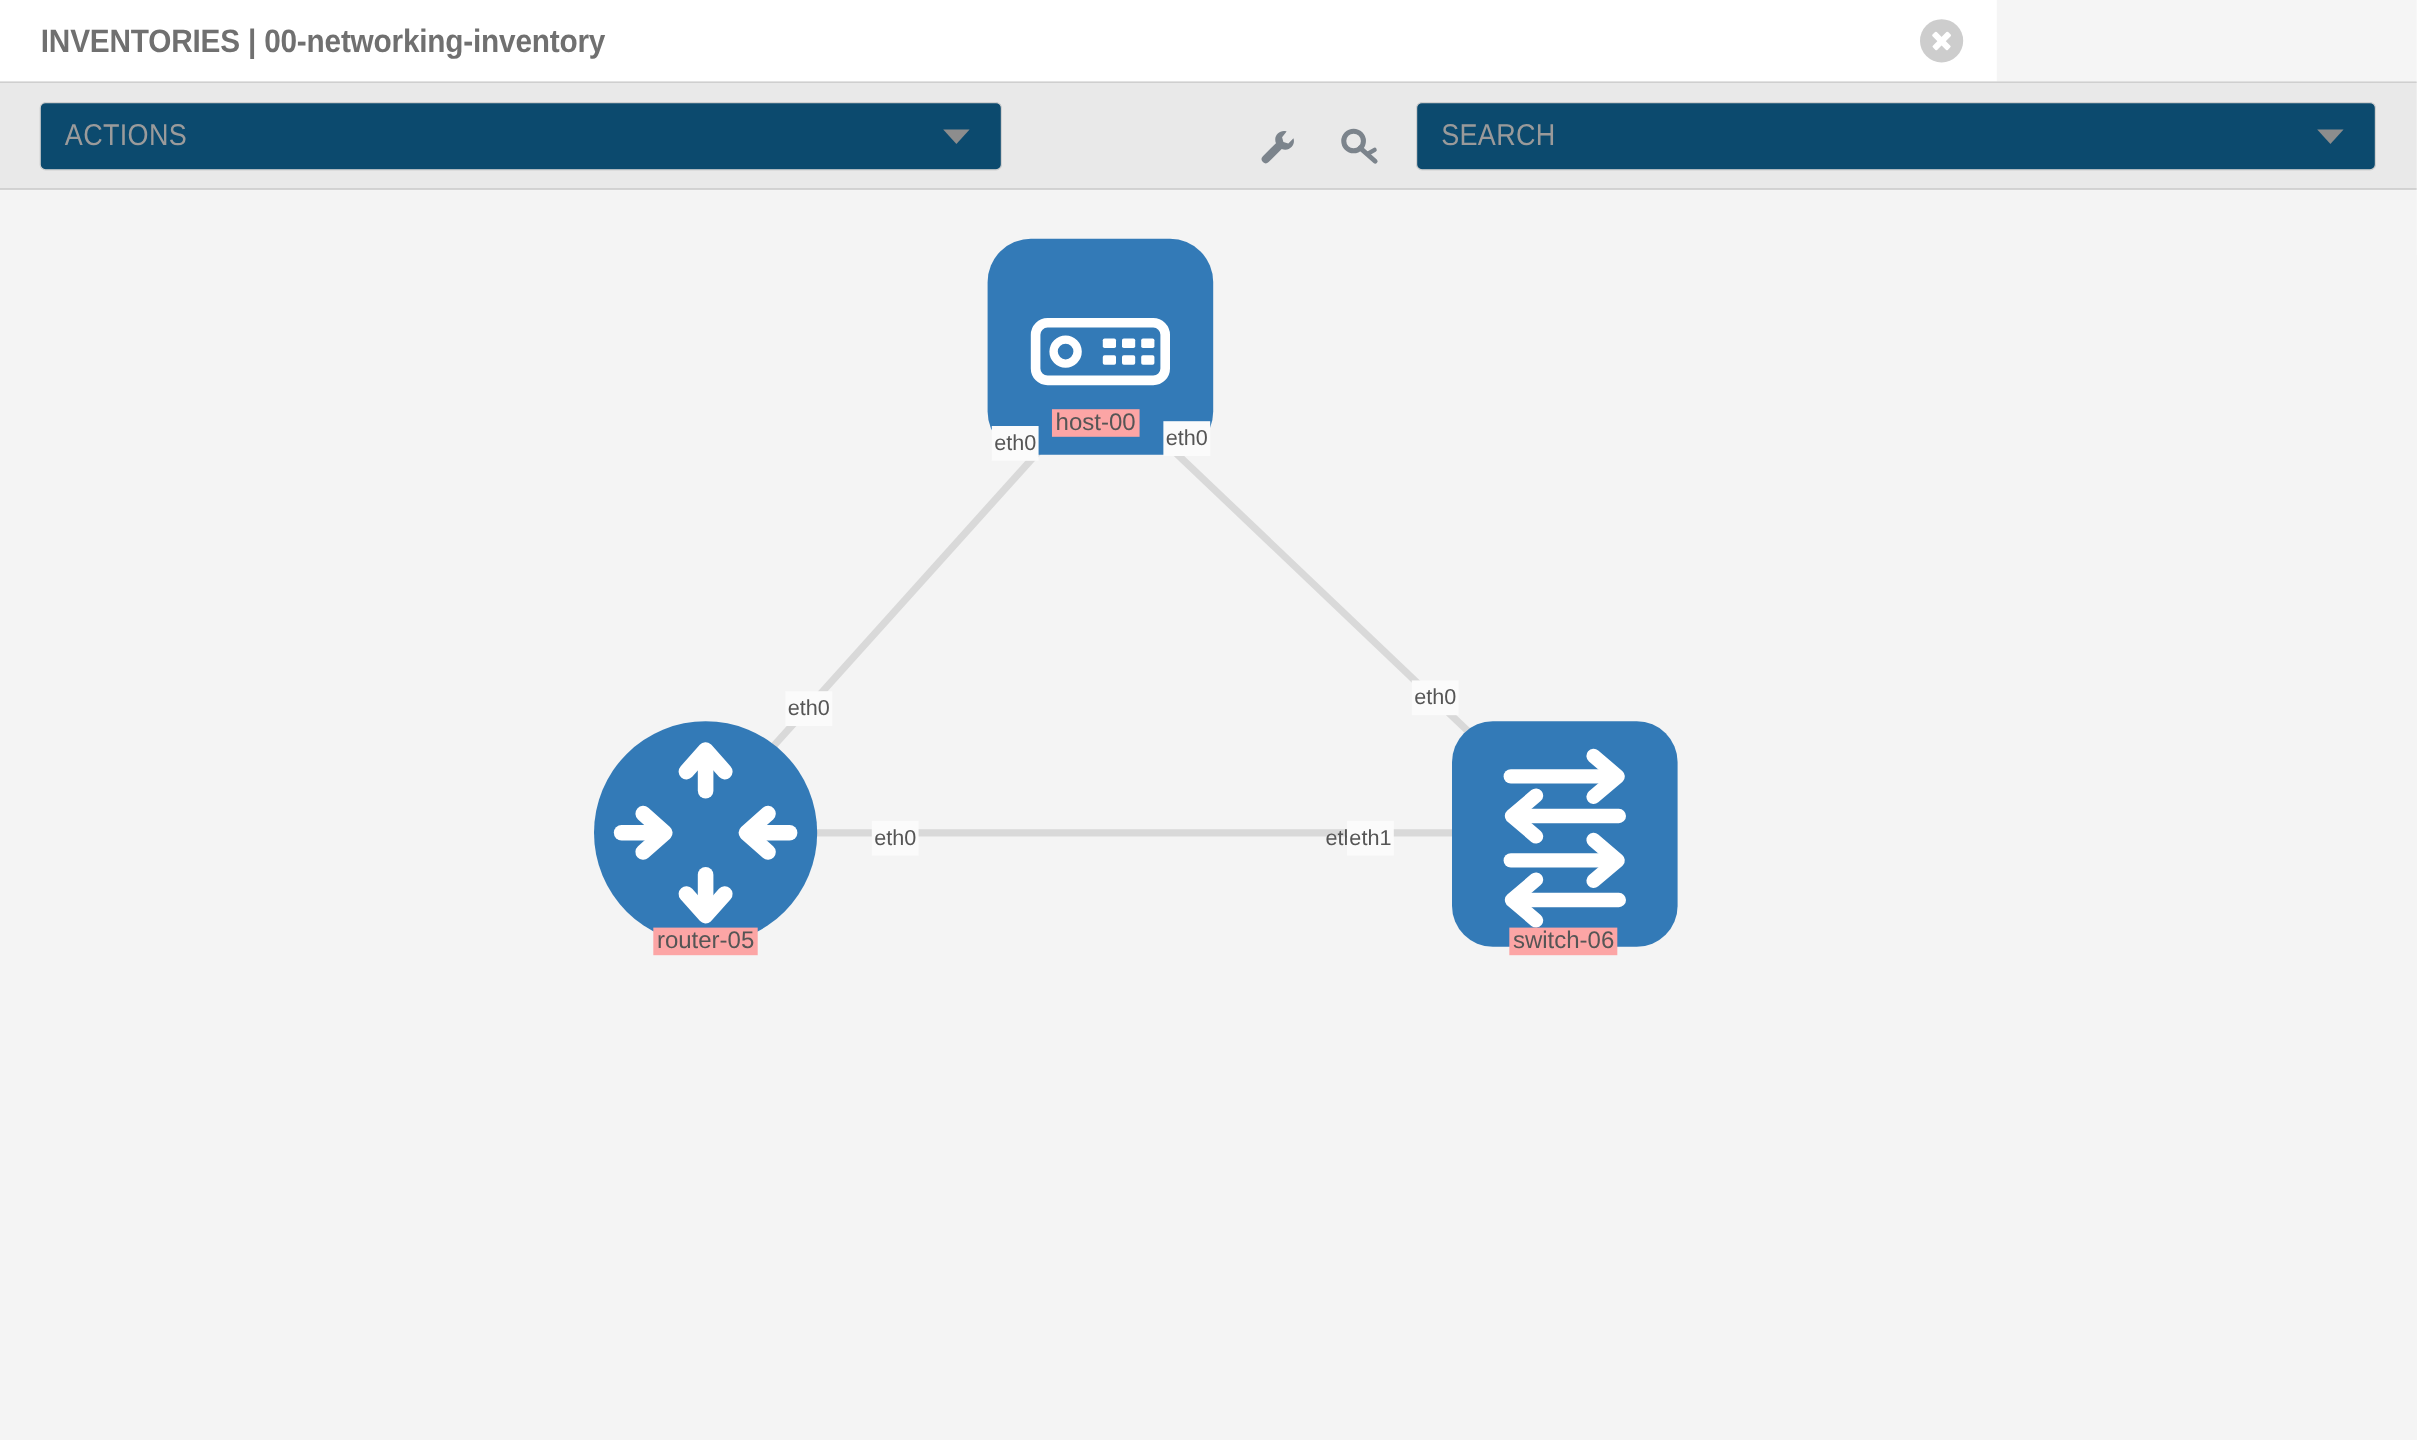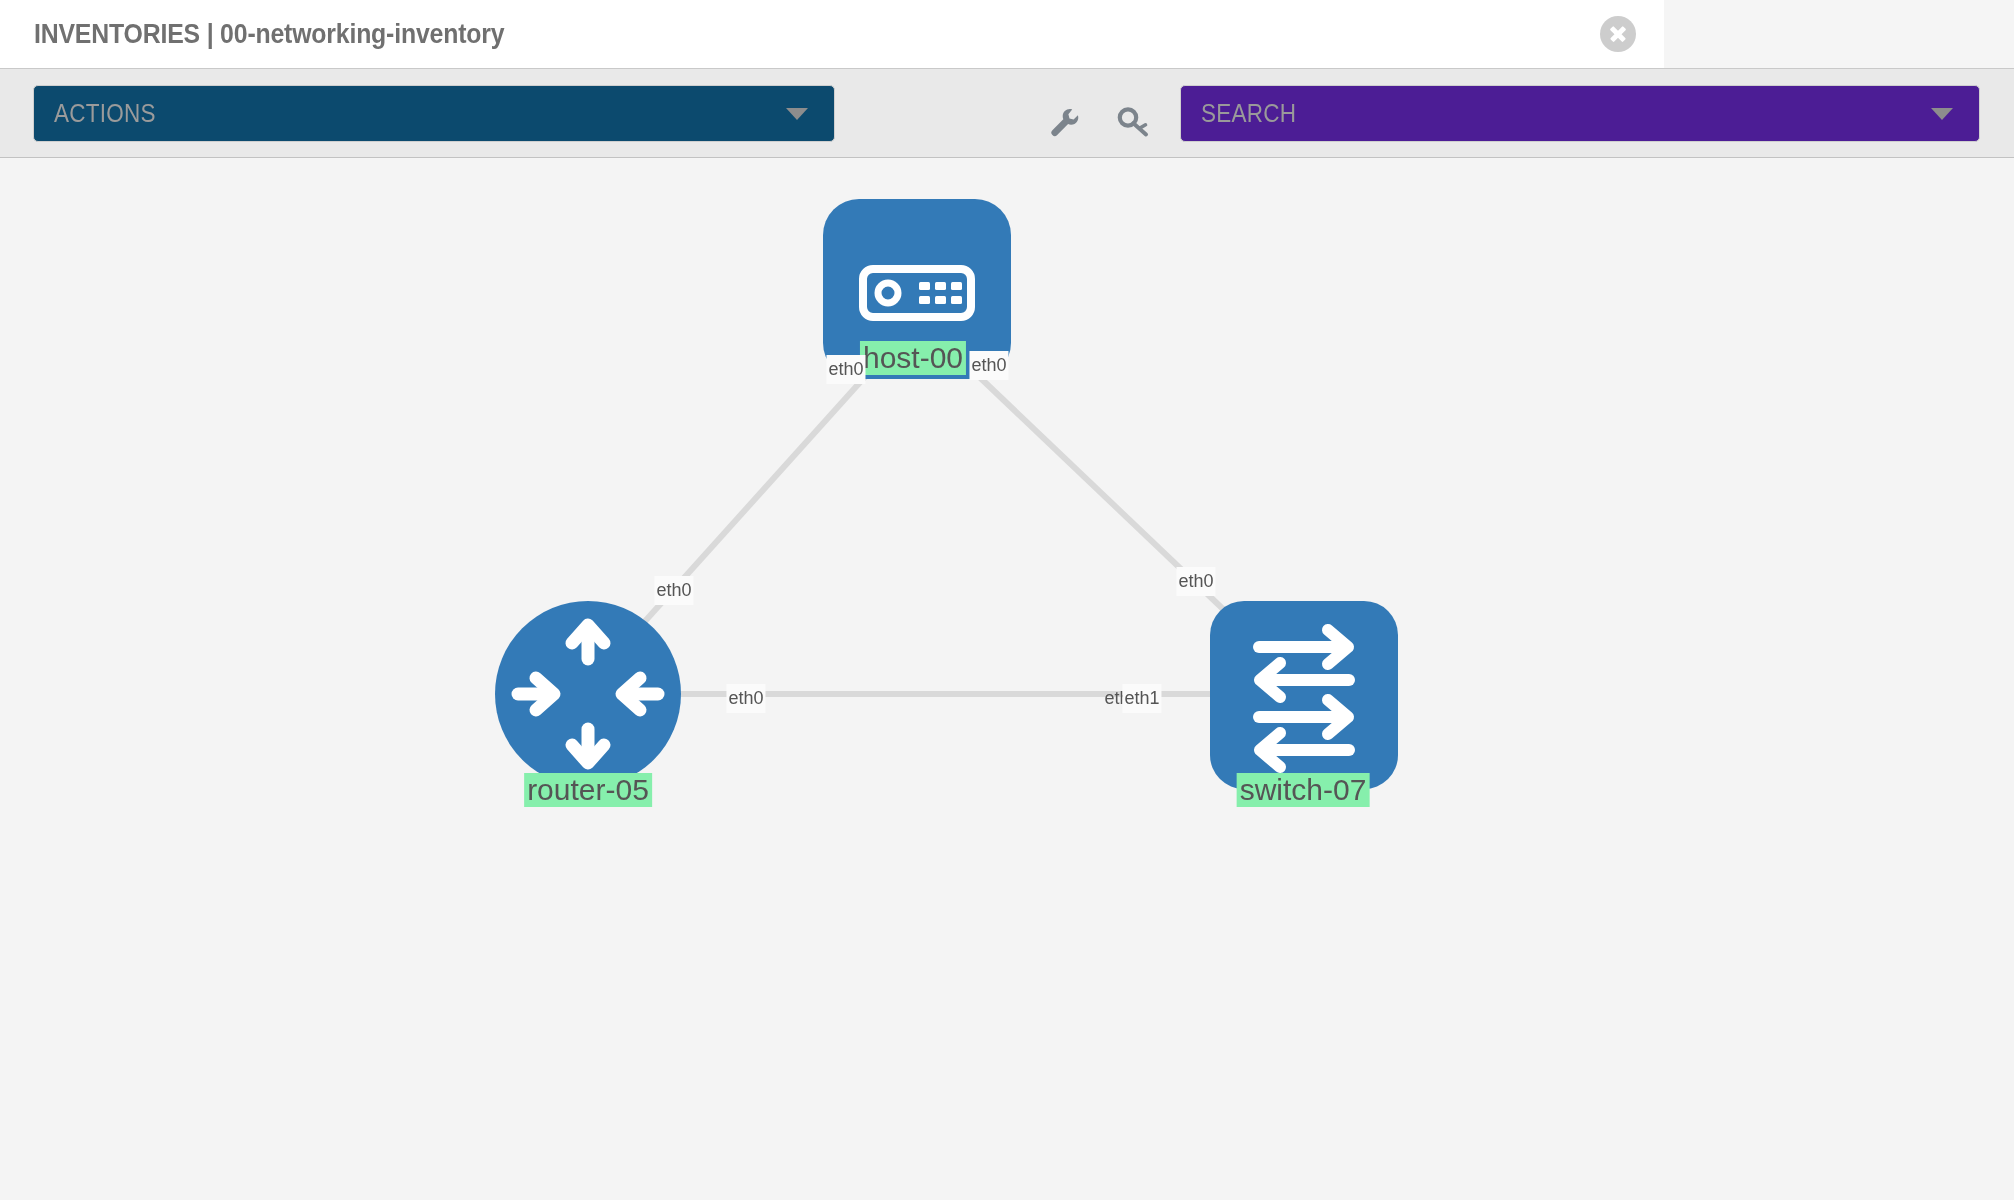--- a/index.html
+++ b/index.html
@@ -82,21 +82,21 @@
     width:46px; height:46px;
     display:flex; align-items:center; justify-content:center;
     cursor:pointer;
   }
   .tool-icon.wrench { left: 1040px; }
   .tool-icon.key    { left: 1110px; }
 
   .search-box {
     position:absolute; left:1180px; top:16px;
     width: 800px; height:57px;
-    background:#4c1d95;
+    background:#0c4a6e;
     border:1px solid #cfcfcf;
     border-radius:5px;
     display:flex; align-items:center;
     cursor:text;
   }
   .search-text {
     margin-left: 20px; font-size:25px; color:#9a9a9a;
     transform: scaleX(0.9); transform-origin:left center;
     letter-spacing: 0.3px;
   }
@@ -105,23 +105,23 @@
   .canvas {
     position:absolute; left:0; top:159px;
     width:2014px; height:1041px;
     background:#f4f4f4;
     overflow:hidden;
   }
   .topology-svg { position:absolute; left:0; top:0; }
 
   .node-label {
     position:absolute;
-    font-size: 30px;
+    font-size: 20px;
     color:#555555;
-    background:#86efac;
+    background:#fca5a5;
     padding: 0 3px;
     white-space:nowrap;
     transform: translateX(-50%);
   }
   .edge-label {
     position:absolute;
     font-size: 18px;
     color:#555555;
     background:#fbfbfb;
     padding: 4px 2px;
@@ -274,21 +274,21 @@
           <path d="M1328 541 L1348 558 L1328 575"></path>
 
           <path d="M1349 591 L1263 591"></path>
           <path d="M1280 574 L1260 591 L1280 608"></path>
         </g>
       </g>
     </svg>
 
     <div class="node-label" style="left:913px; top:182px;">host-00</div>
     <div class="node-label" style="left:588px; top:614px;">router-05</div>
-    <div class="node-label" style="left:1303px; top:614px;">switch-07</div>
+    <div class="node-label" style="left:1303px; top:614px;">switch-06</div>
 
     <div class="edge-label" style="left:846px; top:196px;">eth0</div>
     <div class="edge-label" style="left:989px; top:192px;">eth0</div>
 
     <div class="edge-label" style="left:674px; top:417px;">eth0</div>
     <div class="edge-label" style="left:1196px; top:408px;">eth0</div>
 
     <div class="edge-label" style="left:746px; top:525px;">eth0</div>
     <div class="edge-label" style="left:1117px; top:525px; background:transparent;">eth</div>
     <div class="edge-label" style="left:1142px; top:525px;text-align:center;">eth1</div>

